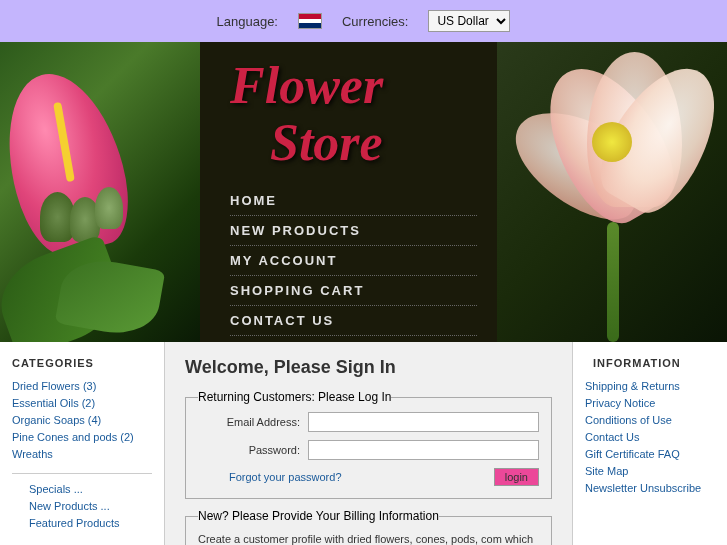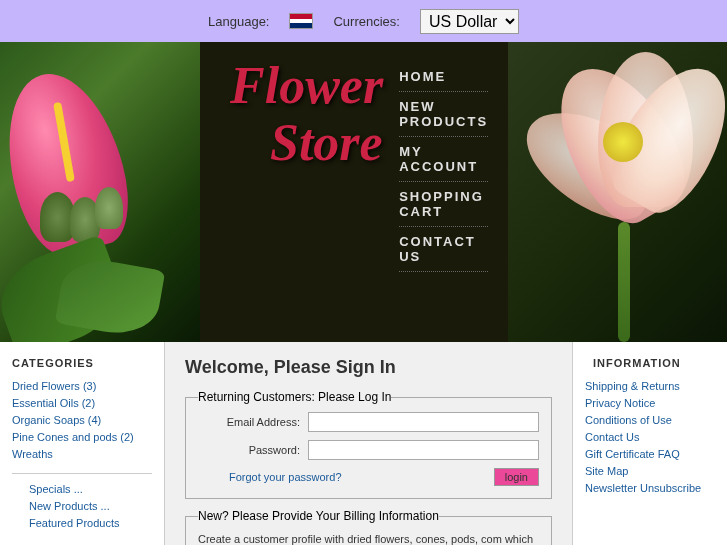--- a/index.html
+++ b/index.html
@@ -20,21 +20,21 @@
       width: 24px; height: 16px;
       background: linear-gradient(180deg, #bf0a30 33%, #fff 33%, #fff 66%, #002868 66%);
       display: inline-block;
       border: 1px solid #999;
       position: relative;
       vertical-align: middle;
     }
     .currency-select {
       border: 1px solid #999;
       background: #f5f5f5;
-      font-size: 16px;
+      font-size: 12px;
       padding: 2px 4px;
       cursor: pointer;
     }
 
     
     .header-banner {
       background: #1a1a0a;
       height: 300px;
       position: relative;
       overflow: hidden;
@@ -126,24 +126,23 @@
       background: linear-gradient(135deg, #3a7020, #5a9a35);
       border-radius: 50% 10% 50% 10%;
       transform: rotate(10deg);
     }
 
     
     .banner-center {
       flex: 1;
       background: #1a1a0a;
       display: flex;
-      flex-direction: row;
+      flex-direction: column;
       padding: 15px 20px 15px 30px;
       position: relative;
-      gap: 16px;
     }
     .store-title {
       font-family: 'Times New Roman', cursive, serif;
       font-size: 52px;
       color: #cc3355;
       text-shadow: 2px 2px 4px rgba(0,0,0,0.8);
       line-height: 1.1;
       margin-bottom: 10px;
       font-style: italic;
       font-weight: bold;

